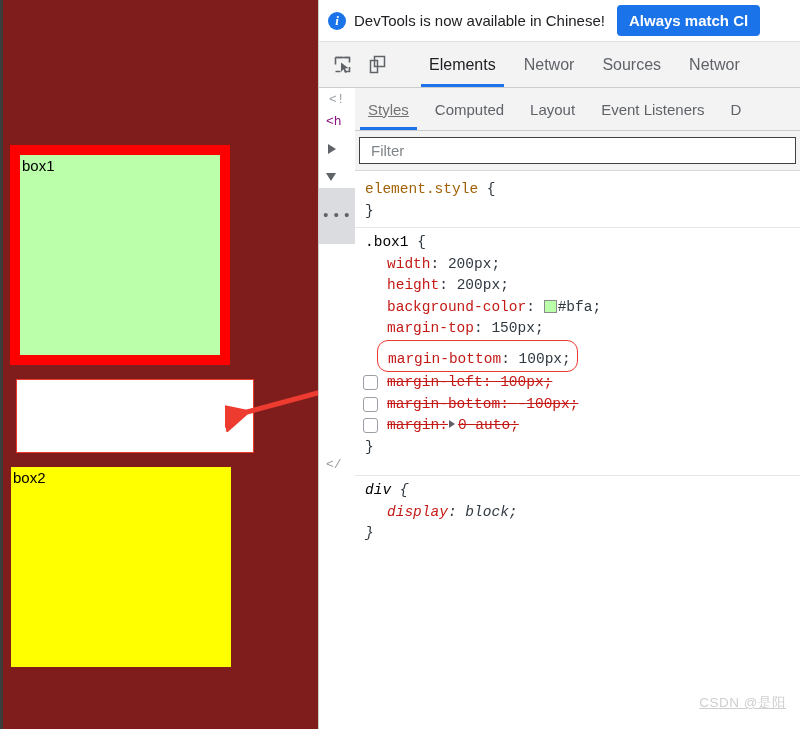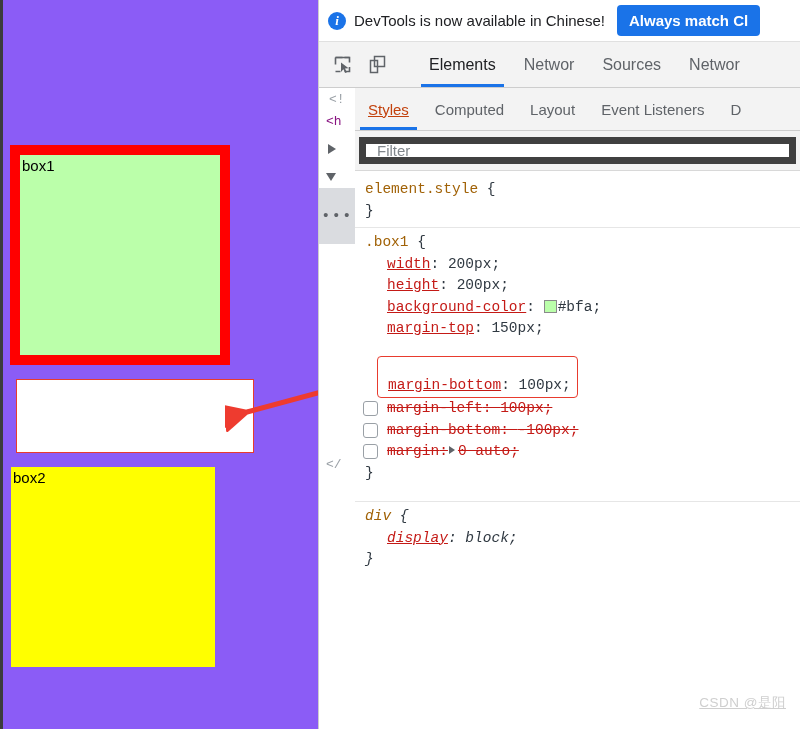--- a/index.html
+++ b/index.html
@@ -14,21 +14,21 @@
     font-family: "Liberation Sans", sans-serif;
     position: relative;
   }
 
   
   #page-area {
     position: absolute;
     left: 0; top: 0;
     width: 318px;
     height: 729px;
-    background: #8b5cf6;
+    background: #7f1d1d;
     overflow: hidden;
   }
   #page-left-edge {
     position: absolute;
     left: 0; top: 0;
     width: 3px; height: 729px;
     background: #3c3c3c;
   }
 
   .box1 {
@@ -47,21 +47,21 @@
   }
   .box1 .box-label {
     display: block;
     margin: 2px 0 0 2px;
   }
 
   .box2 {
     position: absolute;
     left: 11px;
     top: 467px;
-    width: 204px;
+    width: 220px;
     height: 200px;
     background-color: #ffff00;
     font-size: 15px;
     line-height: 18px;
     color: #000000;
   }
   .box2 .box-label {
     display: block;
     margin: 2px 0 0 2px;
   }
@@ -267,21 +267,21 @@
   .side-tab {
     display: flex;
     align-items: center;
     padding: 0 13px;
     font-size: 15px;
     color: #5f6368;
     white-space: nowrap;
     cursor: pointer;
     position: relative;
   }
-  .side-tab.active { color: #c2410c; text-decoration: underline; }
+  .side-tab.active { color: #737373; text-decoration: underline; }
   .side-tab.active::after {
     content: "";
     position: absolute;
     left: 5px; right: 5px; bottom: 0;
     height: 3px;
     background: #1a73e8;
   }
 
   
   #filter-bar {
@@ -289,21 +289,21 @@
     background: #f3f3f3;
     border-bottom: 1px solid #d8d8d8;
     display: flex;
     align-items: center;
     padding: 0 4px;
   }
   #filter-input {
     flex: 1;
     height: 27px;
     background: #ffffff;
-    border: 7px solid #404040;
+    border: 1px solid #404040;
     box-sizing: border-box;
     display: flex;
     align-items: center;
     padding-left: 11px;
     font-size: 15px;
     color: #80868b;
     cursor: text;
   }
 
   
@@ -316,28 +316,28 @@
   }
   .rule {
     padding: 4px 0 5px 10px;
     position: relative;
   }
   .rule + .rule {
     border-top: 1px solid #e6e6e6;
   }
   .rule.ua { font-style: italic; margin-top: 12px; }
   .sel { color: #a16207; }
-  .sel-strong { color: #a16207; }
+  .sel-strong { color: #000000; }
   .brace { color: #303942; }
   .decl {
     padding-left: 22px;
     white-space: nowrap;
     position: relative;
   }
-  .prop { color: #c41a16; text-decoration: underline; }
+  .prop { color: #c41a16; }
   .val  { color: #303942; }
   .decl.disabled .prop,
   .decl.disabled .val,
   .decl.disabled .punct {
     text-decoration: line-through;
     color: #c41a16;
   }
   .decl.disabled .val { color: #c41a16; }
   .cb {
     position: absolute;
@@ -364,26 +364,25 @@
     border-style: solid;
     border-width: 4px 0 4px 6px;
     border-color: transparent transparent transparent #5f6368;
     vertical-align: 1px;
     margin: 0 3px 0 1px;
     cursor: pointer;
   }
   .decl.highlight-box {
     display: inline-block;
     border: 1.5px solid #e83b2e;
-    padding: 18px 6px 1px 6px;
+    padding: 8px 6px 1px 6px;
     margin-left: 12px;
     padding-left: 10px;
-    border-radius: 4px;
+    border-radius: 11px;
     box-sizing: border-box;
-    margin-top: 16px;
   }
 
   
   #watermark {
     position: absolute;
     right: 14px;
     bottom: 17px;
     font-size: 13.5px;
     color: #cfcfcf;
     white-space: nowrap;

